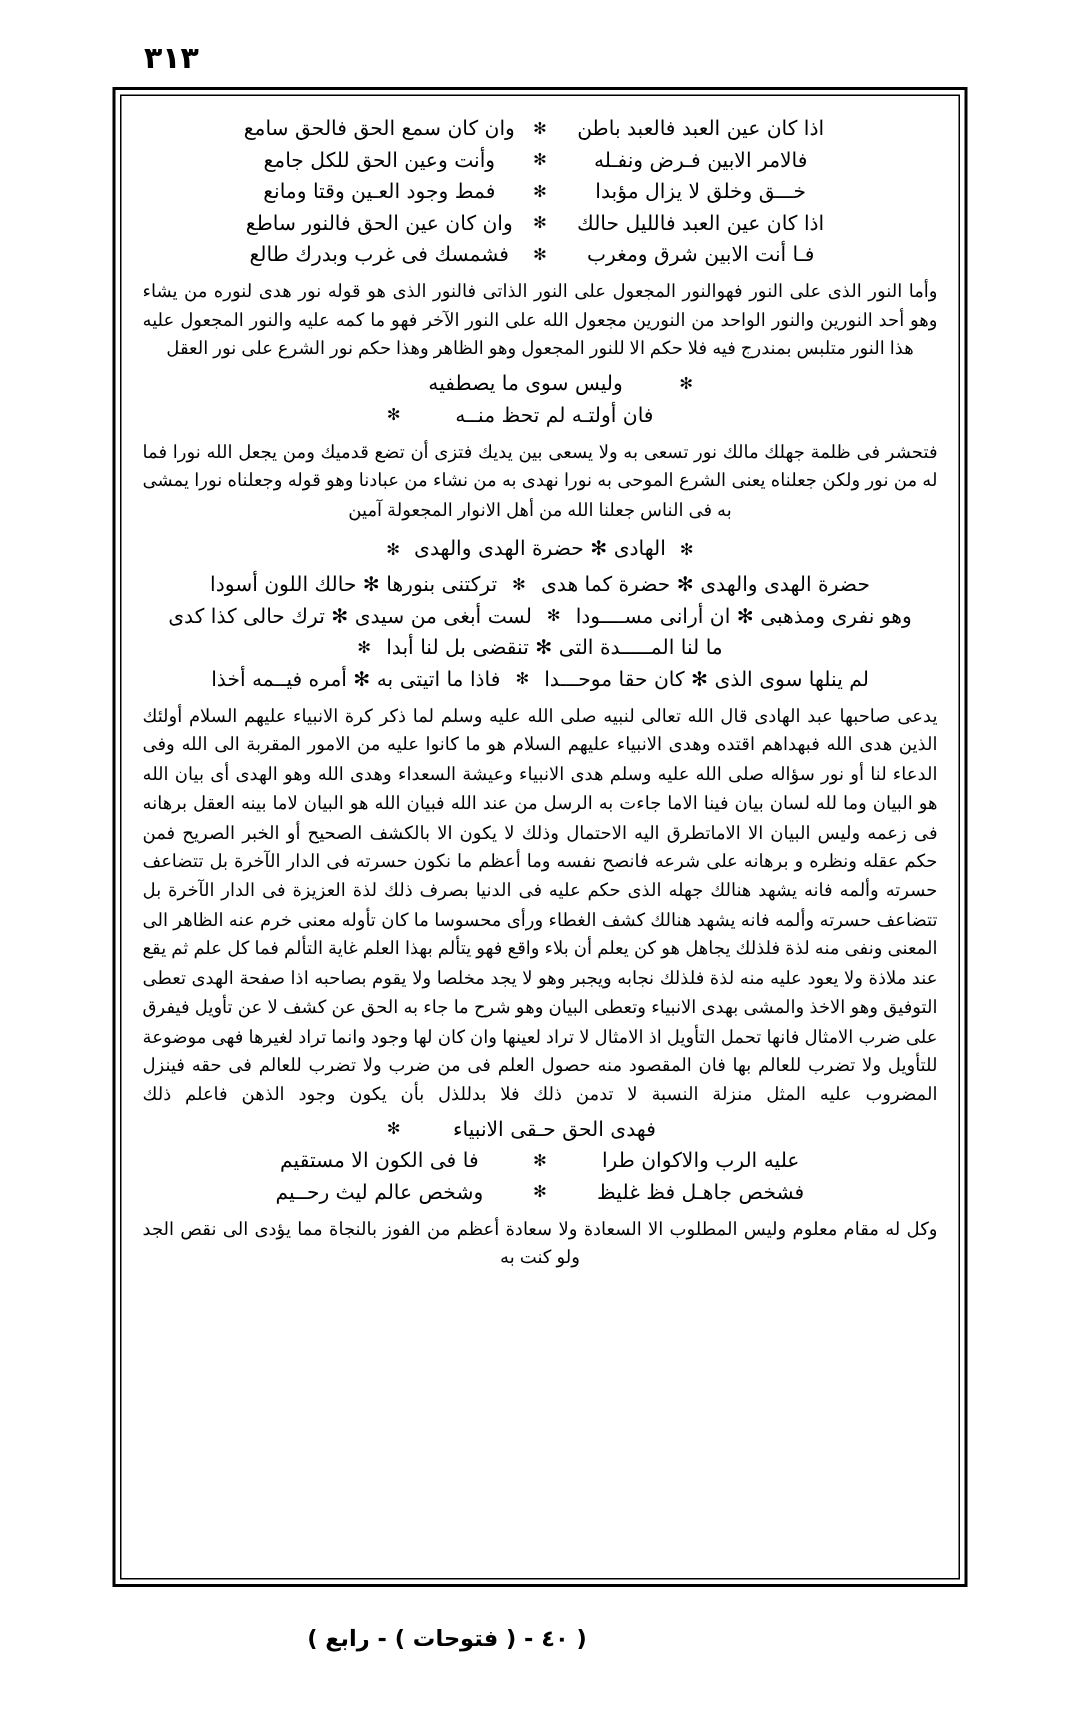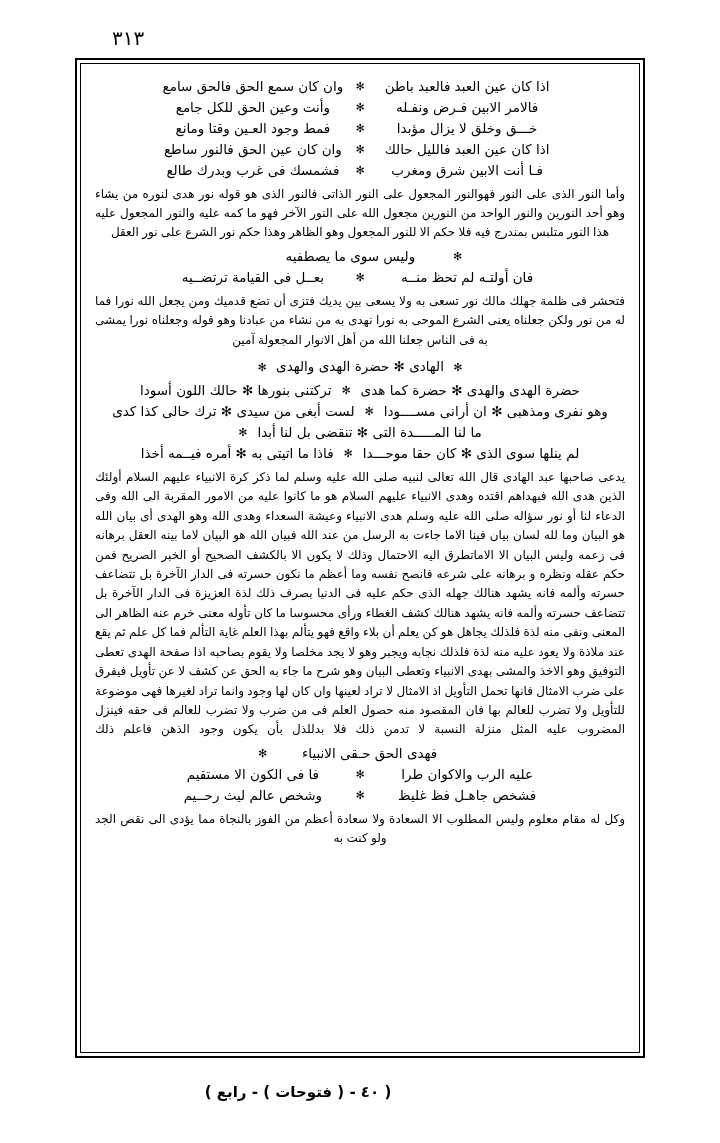--- a/index.html
+++ b/index.html
@@ -18,23 +18,23 @@
   .page {
     position: relative;
     width: 720px;
     height: 1143px;
     box-sizing: border-box;
   }
   
   .page-number {
     position: absolute;
     top: 26px;
-    left: 112px;
+    left: 96px;
     font-size: 20px;
-    font-weight: normal;
+    font-weight: bold;
     letter-spacing: 1px;
     direction: rtl;
     text-align: right;
   }
   
   .frame-outer {
     position: absolute;
     top: 58px;
     left: 75px;
     width: 570px;
@@ -170,21 +170,20 @@
     <p class="prose last-center">وأما النور الذى على النور فهوالنور المجعول على النور الذاتى فالنور الذى هو قوله نور هدى لنوره من يشاء وهو أحد النورين والنور الواحد من النورين مجعول الله على النور الآخر فهو ما كمه عليه والنور المجعول عليه هذا النور متلبس بمندرج فيه فلا حكم الا للنور المجعول وهو الظاهر وهذا حكم نور الشرع على نور العقل</p>
 
     <div class="verse-block">
       <div class="verse-line">
         <span class="orn">✻</span>
         <span class="hemi">وليس سوى ما يصطفيه</span>
       </div>
       <div class="verse-line">
         <span class="hemi">فان أولتـه لم تحظ منــه</span>
         <span class="orn">✻</span>
-        <span class="hemi">بعــل فى القيامة ترتضــيه</span>
       </div>
     </div>
 
     <p class="prose last-center">فتحشر فى ظلمة جهلك مالك نور تسعى به ولا يسعى بين يديك فتزى أن تضع قدميك ومن يجعل الله نورا فما له من نور ولكن جعلناه يعنى الشرع الموحى به نورا نهدى به من نشاء من عبادنا وهو قوله وجعلناه نورا يمشى به فى الناس جعلنا الله من أهل الانوار المجعولة آمين</p>
 
     <div class="section-heading">
       <span class="orn">✻</span>
       <span>الهادى ✻ حضرة الهدى والهدى</span>
       <span class="orn">✻</span>
     </div>

